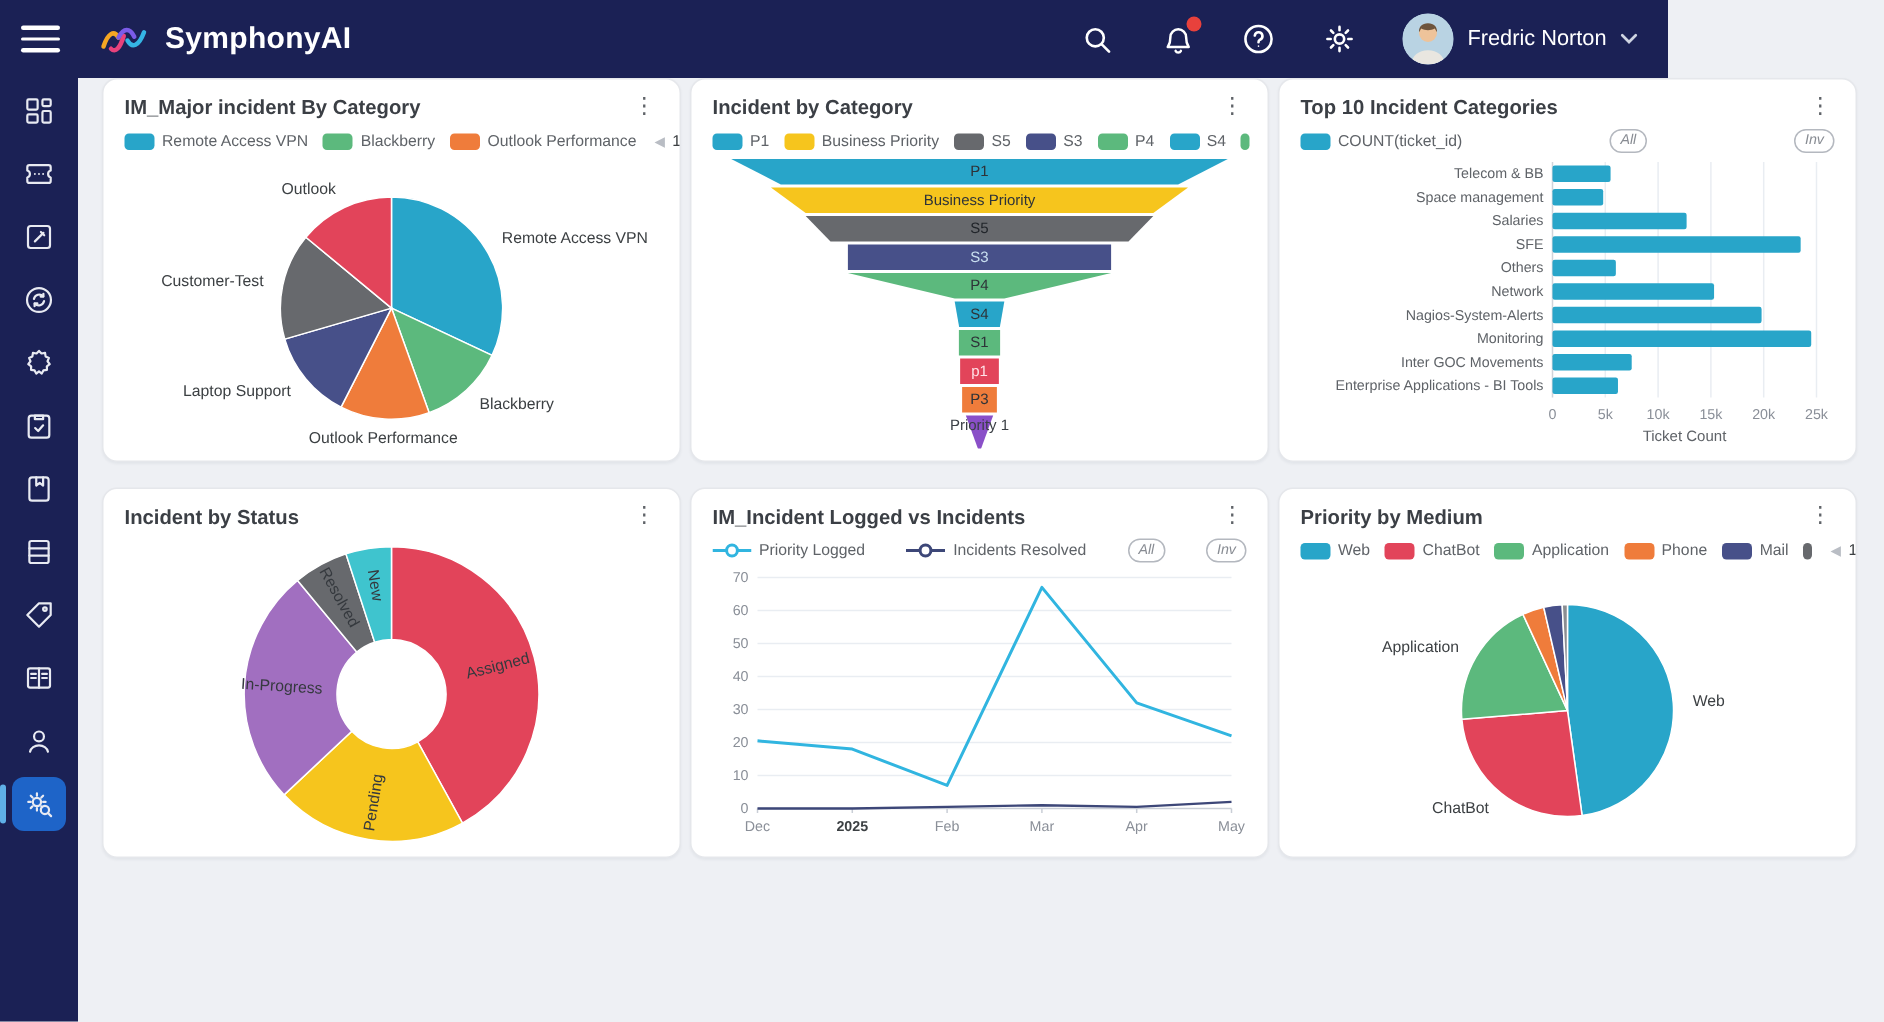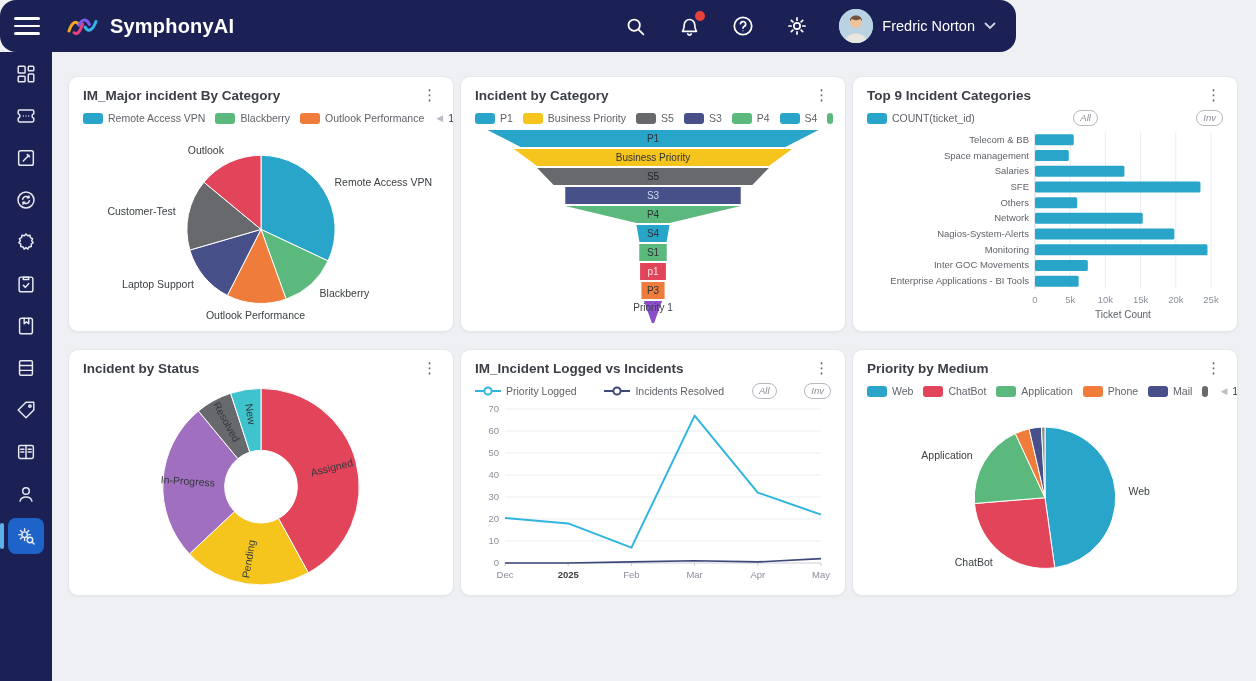--- a/index.html
+++ b/index.html
@@ -1,21 +1,21 @@
 <!DOCTYPE html>
 <html><head>
 <meta charset="utf-8">
 <style>
   * { box-sizing: border-box; margin: 0; padding: 0; }
   html,body { width:1256px; height:681px; overflow:hidden;
     font-family:"Liberation Sans", sans-serif; background:#eef0f4; }
 
   
-  .topbar { position:absolute; left:0; top:0; width:1016px; height:52px;
-    background:#1b2155; display:flex; align-items:center; z-index:5;border-radius:16px; }
+  .topbar { position:absolute; left:0; top:0; width:1112px; height:52px;
+    background:#1b2155; display:flex; align-items:center; z-index:5; }
   .hamburger { width:26px; height:18px; margin-left:14px; display:flex; flex-direction:column;
     justify-content:space-between; cursor:pointer; }
   .hamburger span { height:2.6px; background:#fff; border-radius:2px; }
   .brand { display:flex; align-items:center; gap:8px; margin-left:26px; }
   .brand-text { color:#fff; font-size:20px; font-weight:bold; letter-spacing:.2px; }
   .topbar-right { margin-left:auto; display:flex; align-items:center; gap:30px; padding-right:20px;text-align:center; }
   .tb-icon { position:relative; width:24px; height:24px; display:flex; align-items:center;
     justify-content:center; cursor:pointer; }
   .badge-dot { position:absolute; top:-3px; right:-4px; width:10px; height:10px;
     border-radius:50%; background:#e8413c; }
@@ -28,21 +28,21 @@
     background:#1b2155; display:flex; flex-direction:column; align-items:center;
     padding-top:4px; gap:6px; }
   .side-item { width:36px; height:36px; border-radius:8px; display:flex;
     align-items:center; justify-content:center; position:relative; cursor:pointer; flex:0 0 auto; }
   .side-item.active { background:#1e64c8; }
   .side-item.active::before { content:""; position:absolute; left:-8px; top:5px; width:4px;
     height:26px; border-radius:3px; background:#5fb0e8; }
 
   
   .main { position:absolute; left:52px; top:52px; width:1204px; height:629px;
-    background:#eef0f4; padding:24px 18px 0 16px; display:grid;
+    background:#eef0f4; padding:0 18px 0 16px; display:grid;
     grid-template-columns:386px 386px 386px; grid-template-rows:256px 247px;
     column-gap:6px; row-gap:17px; }
   .card { background:#fff; border:1px solid #e5e7eb; border-radius:10px;
     box-shadow:0 1px 2px rgba(20,30,60,.05); padding:11px 14px 8px 14px;
     display:flex; flex-direction:column; overflow:hidden; }
   .card-head { display:flex; align-items:flex-start; }
   .card-title { font-size:13.5px; font-weight:bold; color:#3b3f45; }
   .kebab { margin-left:auto; color:#5f6368; font-size:15px; line-height:14px; cursor:pointer;
     padding:0 2px; }
   .legend-row { display:flex; align-items:center; gap:10px; margin-top:7px; font-size:10.5px;
@@ -309,21 +309,21 @@
           <text x="178" y="144" text-anchor="middle" dominant-baseline="middle" font-size="10" fill="#ffe2e7">p1</text>
           <polygon points="166.41219999999998,154 189.58780000000002,154 189.58780000000002,171 166.41219999999998,171" fill="#ef7c3b"></polygon>
           <text x="178" y="163" text-anchor="middle" dominant-baseline="middle" font-size="10" fill="#2e3338">P3</text>
           <polygon points="168.8953,173 187.1047,173 178,198 178,198" fill="#8a4fc8"></polygon>
           <text x="178" y="180" text-anchor="middle" dominant-baseline="middle" font-size="10" fill="#3a3f45">Priority 1</text>
         </svg>
       </div>
   </div>
   <div class="card">
     <div class="card-head">
-        <span class="card-title">Top 9 Incident Categories</span>
+        <span class="card-title">Top 10 Incident Categories</span>
         <span class="kebab">⋮</span>
       </div>
     <div class="legend-row right">
         <span class="legend-item">
           <span class="swatch" style="background:#28a5c9"></span>
           <span>COUNT(ticket_id)</span>
         </span>
         <span class="pill">All</span>
         <span class="pill">Inv</span>
       </div>

